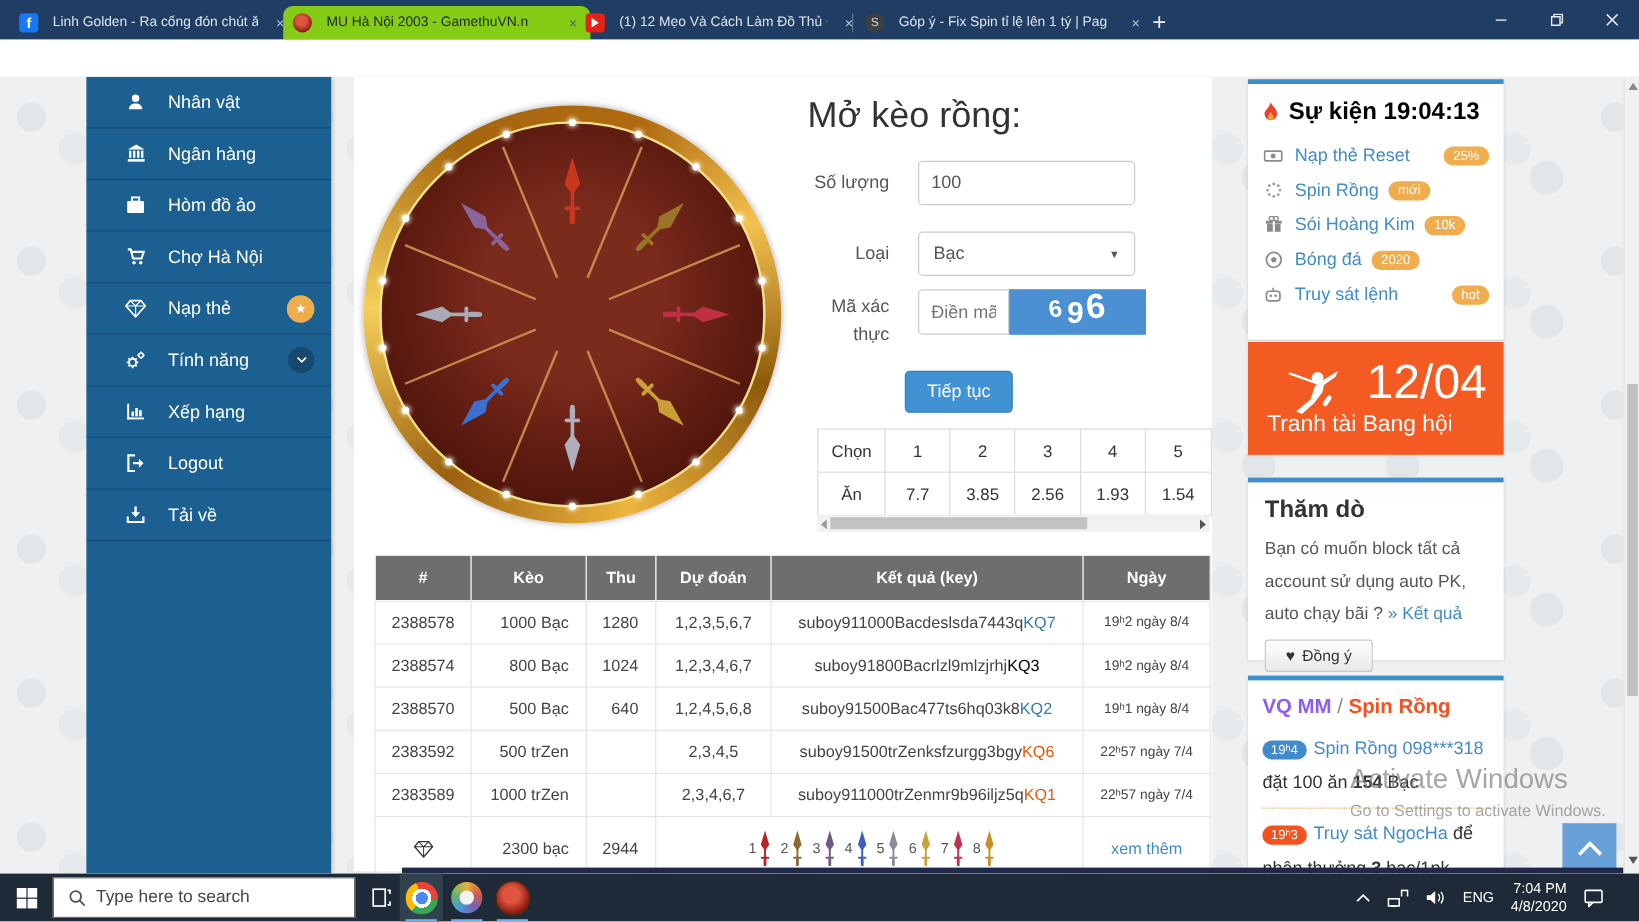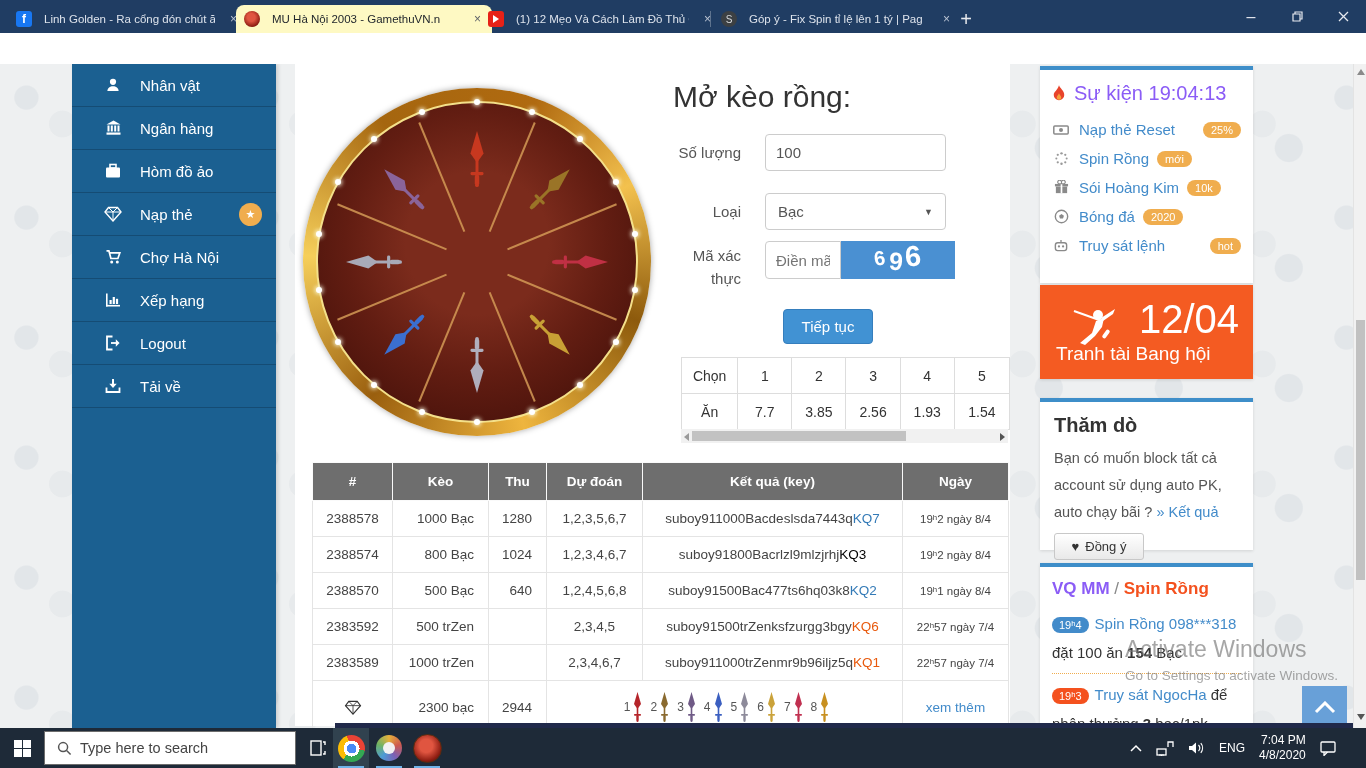--- a/index.html
+++ b/index.html
@@ -6,21 +6,21 @@
   body{width:1366px;height:768px;overflow:hidden;position:relative;
        font-family:"Liberation Sans","DejaVu Sans",sans-serif;background:#eef0f1}
   .abs{position:absolute}
   svg{display:block}
 
   
   #titlebar{left:0;top:0;width:1366px;height:33px;background:#203d63}
   .tab{top:5px;height:28px;display:flex;align-items:center;padding:0 8px;color:#dde3ec;font-size:11.5px}
   .tab .ttl{white-space:nowrap;overflow:hidden;flex:1;margin:0 12px}
   .tab .tx{color:#b9c3d2;font-size:12px;padding:0 3px;cursor:pointer}
-  .tab.active{background:#fef9c3;border-radius:8px 8px 0 0;color:#23282d}
+  .tab.active{background:#84cc16;border-radius:8px 8px 0 0;color:#23282d}
   .tab.active .tx{color:#5f6368}
   .tabsep{top:11px;width:1px;height:16px;background:rgba(255,255,255,.28)}
   .fi{width:16px;height:16px;flex:0 0 16px;border-radius:3px;display:flex;align-items:center;justify-content:center}
   .fi-fb{background:#1877f2;color:#fff;font-size:12px;font-weight:bold}
   .fi-mu,.fi-mu2{border-radius:50%;background:radial-gradient(circle at 45% 40%,#e05540 0 30%,#8d1d12 70%,#40070a 100%)}
   .fi-yt{background:#e62117;border-radius:3px}
   .fi-yt:after{content:"";display:block;margin:0 auto;border-left:6px solid #fff;border-top:4px solid transparent;border-bottom:4px solid transparent}
   .fi-gl{border-radius:50%;background:#3c4043;color:#d7dadd;font-size:10px}
   .newtab{color:#e8eaed;font-size:20px;line-height:28px;text-align:center;width:28px;top:5px;cursor:pointer}
   .wc{top:0;width:46px;height:33px;display:flex;align-items:center;justify-content:center;color:#e6e9ef;cursor:pointer}
@@ -72,21 +72,21 @@
   #qty-label{left:328px;top:80px}  #qty-input{left:470px;top:70px;width:181px;height:37px}
   #type-label{left:328px;top:139px}
   #type-select{left:470px;top:129px;width:181px;height:37px;border:1px solid #ccc;border-radius:4px;display:flex;align-items:center;padding:0 12px;box-sizing:border-box;color:#555;font-size:15px;cursor:pointer;background:#fff}
   #type-caret{position:absolute;right:12px;font-size:9px;color:#555}
   #cap-label{left:378px;top:180px;width:68px;text-align:right;font-size:15px;color:#555;line-height:23px}
   #cap-input{left:470px;top:177px;width:76px;height:38px;border-radius:4px 0 0 4px}
   #cap-box{left:546px;top:177px;width:114px;height:38px;background:#4a90d2;display:flex;align-items:center;justify-content:center;color:#fff}
   #cap-box .d0{font-size:20px;font-weight:bold;transform:translateY(-2px) rotate(-8deg)}
   #cap-box .d1{font-size:25px;font-weight:bold;transform:translateY(1px) rotate(4deg);margin:0 3px}
   #cap-box .d2{font-size:29px;font-weight:bold;transform:translateY(-4px) rotate(-5deg)}
-  #submit-btn{left:488px;top:245px;width:88px;height:33px;background:#4192d3;border:1px solid #357ebd;border-radius:4px;color:#fff;font-size:15px;display:flex;align-items:center;justify-content:center;cursor:pointer}
+  #submit-btn{left:459px;top:245px;width:88px;height:33px;background:#4192d3;border:1px solid #357ebd;border-radius:4px;color:#fff;font-size:15px;display:flex;align-items:center;justify-content:center;cursor:pointer}
 
   
   #odds{left:386px;top:293px;border-collapse:collapse}
   #odds td{border:1px solid #ddd;height:35px;text-align:center;font-size:14px;color:#333;background:#fff;padding:0}
   #odds-scroll{left:386px;top:365px;width:327px;height:14px;background:#f1f1f1}
   #odds-thumb{position:absolute;left:11px;top:2px;width:214px;height:10px;background:#c2c2c2}
   .sarr{position:absolute;top:4px;width:0;height:0;border-top:4px solid transparent;border-bottom:4px solid transparent}
   #sarr-l{left:3px;border-right:5px solid #9a9a9a}
   #sarr-r{right:3px;border-left:5px solid #555}
 
@@ -98,21 +98,21 @@
   #results td.ngay{font-size:11.5px}
   #results .kq{font-weight:400}
   #results a,.bluelink{color:#428bca;text-decoration:none;cursor:pointer}
   #results tr.last td{height:52px}
   .tw-num{font-size:12px;color:#555;margin:0 1px 0 6px}
   .tw{display:inline-block;vertical-align:middle}
 
   
   .panel{background:#fff;border-top:4px solid #3e8ec9;box-shadow:0 1px 3px rgba(0,0,0,.12);box-sizing:border-box}
   #p-event{left:1040px;top:2px;width:213px;height:217px;padding:10px 12px}
-  #p-event h2{margin:2px 0 10px;font-size:20px;color:#8b5cf6;font-weight:400;display:flex;align-items:center;gap:8px}
+  #p-event h2{margin:2px 0 10px;font-size:20px;color:#000000;font-weight:700;display:flex;align-items:center;gap:8px}
   .ev-item{display:flex;align-items:center;height:29px;font-size:15px}
   .ev-ic{width:18px;margin-right:9px;display:flex;justify-content:center}
   .ev-item a{color:#428bca;text-decoration:none;cursor:pointer}
   .pill{background:#f0ad4e;color:#fff;font-size:11px;border-radius:10px;padding:2px 8px;margin-left:8px}
   .pill.right{margin-left:auto}
 
   #p-banner{left:1040px;top:221px;width:213px;height:94px;background:#f45b22;color:#fff;box-shadow:0 1px 3px rgba(0,0,0,.12)}
   #banner-date{position:absolute;right:14px;top:12px;font-size:40px;font-weight:400}
   #banner-label{position:absolute;left:16px;bottom:14px;font-size:19px}
 
@@ -262,37 +262,61 @@
       <span class="side-ic">
           <svg width="16" height="16" viewBox="0 0 16 16">
             <rect x="5" y="1.5" width="6" height="3.5" fill="none" stroke="#fff" stroke-width="1.6"></rect>
             <rect x="1" y="4.5" width="14" height="10" rx="1" fill="#fff"></rect>
           </svg>
         </span>
       <span class="side-lb">Hòm đồ ảo</span>
     </div>
     <div class="side-item">
       <span class="side-ic">
-          <svg width="18" height="16" viewBox="0 0 18 16">
-            <path d="M4.5 1.5h9l3.5 4.5L9 15 1 6z" fill="none" stroke="#fff" stroke-width="1.4"></path>
-            <path d="M1 6h16M4.5 1.5L9 6l4.5-4.5M9 6v9" fill="none" stroke="#fff" stroke-width="1"></path>
-          </svg>
-        </span>
-      <span class="side-lb">Nạp thẻ</span>
-      <span class="side-badge">★</span>
-    </div>
-    <div class="side-item">
-      <span class="side-ic">
           <svg width="17" height="16" viewBox="0 0 16 16">
             <path d="M1 1.8h2.4l2 7.7h7l1.9-5.6H4" fill="none" stroke="#fff" stroke-width="1.7"></path>
             <circle cx="6.2" cy="13" r="1.5" fill="#fff"></circle>
             <circle cx="11.8" cy="13" r="1.5" fill="#fff"></circle>
           </svg>
         </span>
       <span class="side-lb">Chợ Hà Nội</span>
+    </div>
+    <div class="side-item">
+      <span class="side-ic">
+          <svg width="18" height="16" viewBox="0 0 18 16">
+            <path d="M4.5 1.5h9l3.5 4.5L9 15 1 6z" fill="none" stroke="#fff" stroke-width="1.4"></path>
+            <path d="M1 6h16M4.5 1.5L9 6l4.5-4.5M9 6v9" fill="none" stroke="#fff" stroke-width="1"></path>
+          </svg>
+        </span>
+      <span class="side-lb">Nạp thẻ</span>
+      <span class="side-badge">★</span>
+    </div>
+    <div class="side-item">
+      <span class="side-ic">
+          <svg width="17" height="16" viewBox="0 0 17 16">
+            <g stroke="#fff" stroke-width="1.5">
+              <line x1="5.5" y1="5.2" x2="5.5" y2="14.8"></line>
+              <line x1="0.7" y1="10" x2="10.3" y2="10"></line>
+              <line x1="2.1" y1="6.6" x2="8.9" y2="13.4"></line>
+              <line x1="2.1" y1="13.4" x2="8.9" y2="6.6"></line>
+            </g>
+            <circle cx="5.5" cy="10" r="3" fill="#1b6091" stroke="#fff" stroke-width="1.6"></circle>
+            <g stroke="#fff" stroke-width="1.2">
+              <line x1="12.5" y1="1" x2="12.5" y2="7"></line>
+              <line x1="9.5" y1="4" x2="15.5" y2="4"></line>
+            </g>
+            <circle cx="12.5" cy="4" r="1.9" fill="#1b6091" stroke="#fff" stroke-width="1.3"></circle>
+          </svg>
+        </span>
+      <span class="side-lb">Tính năng</span>
+      <span class="side-chev">
+          <svg width="9" height="6" viewBox="0 0 9 6">
+            <path d="M1 1l3.5 3.5L8 1" fill="none" stroke="#fff" stroke-width="1.4"></path>
+          </svg>
+        </span>
     </div>
     <div class="side-item">
       <span class="side-ic">
           <svg width="16" height="16" viewBox="0 0 16 16" fill="#fff">
             <rect x="1" y="1.5" width="1.6" height="13"></rect>
             <rect x="1" y="12.9" width="14" height="1.6"></rect>
             <rect x="4.5" y="8" width="2.2" height="4"></rect>
             <rect x="7.7" y="5" width="2.2" height="7"></rect>
             <rect x="10.9" y="6.8" width="2.2" height="5.2"></rect>
           </svg>

